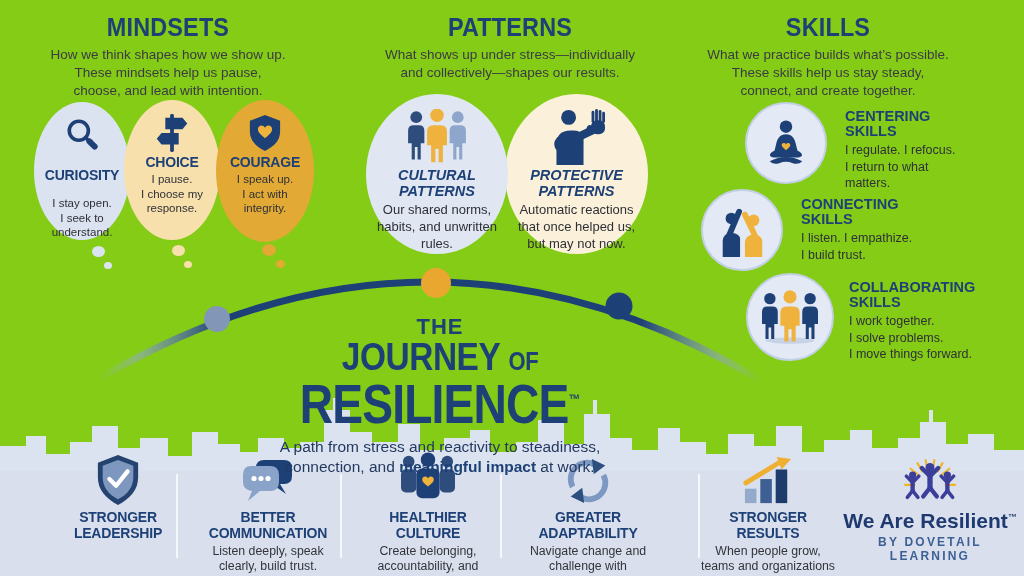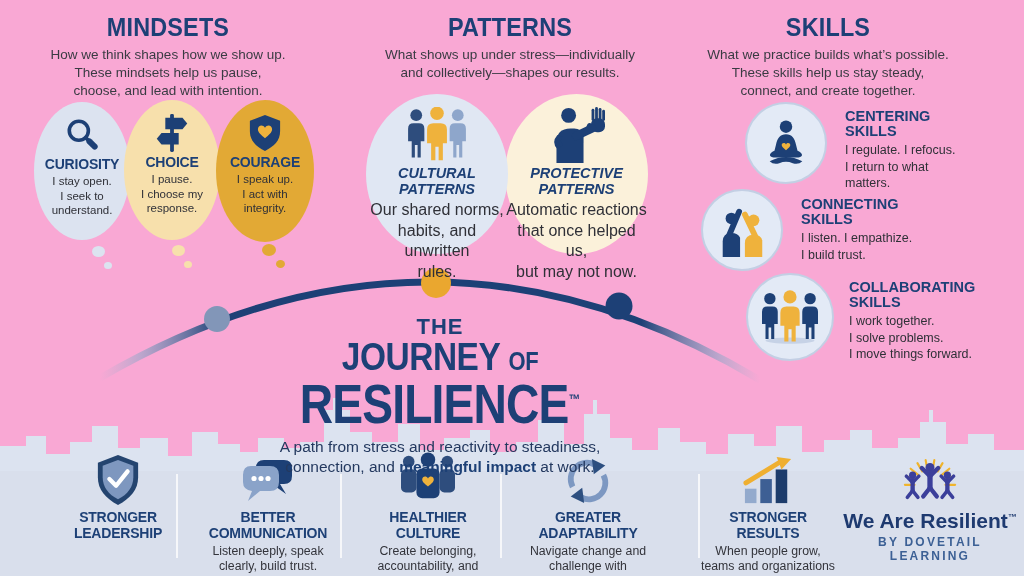--- a/index.html
+++ b/index.html
@@ -1,37 +1,37 @@
 <!DOCTYPE html>
 <html><head>
 <meta charset="utf-8">
 <style>
   html,body{margin:0;padding:0;background:#e8e8e8;}
-  .stage{position:relative;width:1024px;height:576px;overflow:hidden;background:#f9a8d4;
+  .stage{position:relative;width:1024px;height:576px;overflow:hidden;background:#84cc16;
          font-family:"Liberation Sans",sans-serif;color:#33343b;}
   .abs{position:absolute;}
   svg{display:block;}
 
   
   .sec-title{position:absolute;font-weight:700;font-size:26px;color:#1d4076;text-align:center;
              transform:scaleX(.9);letter-spacing:.2px;}
   .sec-sub{position:absolute;font-size:13.5px;line-height:1.33;text-align:center;white-space:pre-line;color:#3a3b43;}
 
   
   .bubble{position:absolute;border-radius:50%;display:flex;flex-direction:column;align-items:center;text-align:center;}
   .bubble .ic{margin-top:13px;height:40px;display:flex;align-items:center;justify-content:center;}
   .b-title{font-weight:700;font-size:14px;color:#1d4076;letter-spacing:-.2px;margin-top:1px;}
   .b-text{font-size:11.5px;line-height:1.27;white-space:pre-line;margin-top:2px;color:#2f3037;}
   .dot{position:absolute;border-radius:50%;}
 
   
   .pcircle{position:absolute;border-radius:50%;display:flex;flex-direction:column;align-items:center;text-align:center;}
   .pcircle .ic{margin-top:13px;height:58px;display:flex;align-items:flex-end;justify-content:center;}
   .p-title{font-weight:700;font-size:14.5px;line-height:1.08;color:#1d4076;white-space:pre-line;margin-top:3px;font-style:italic;}
-  .p-text{font-size:16px;line-height:1.28;white-space:pre-line;margin-top:3px;color:#2f3037;}
+  .p-text{font-size:13px;line-height:1.28;white-space:pre-line;margin-top:3px;color:#2f3037;}
 
   
   .skill-circle{position:absolute;border-radius:50%;background:#e3eaf6;border:2px solid #c3cfe4;
                 display:flex;align-items:center;justify-content:center;box-sizing:border-box;}
   .s-block{position:absolute;}
   .s-title{font-weight:700;font-size:14.5px;line-height:1.05;color:#1d4076;white-space:pre-line;}
   .s-text{font-size:12.5px;line-height:1.3;white-space:pre-line;margin-top:3px;color:#2f3037;}
 
   
   .center-block{position:absolute;left:250px;top:292px;width:380px;text-align:center;color:#1d4076;z-index:4;margin-top:24px;}
@@ -82,21 +82,21 @@
     <circle cx="217" cy="319" r="13" fill="#8296b8"></circle>
     <circle cx="436" cy="283" r="15" fill="#eaa72f"></circle>
     <circle cx="619" cy="306" r="13.5" fill="#1d4076"></circle>
   </svg>
 
   <div class="sec-title" style="left:28px;top:12px;width:280px;z-index:3;">MINDSETS</div>
   <div class="sec-sub" style="left:28px;top:46px;width:280px;z-index:3;">How we think shapes how we show up.
 These mindsets help us pause,
 choose, and lead with intention.</div>
 
-  <div class="bubble" style="left:34px;top:102px;width:96px;height:138px;background:#dce3f0;z-index:3;">
+  <div class="bubble" style="left:34px;top:102px;width:96px;height:138px;background:#dce3f0;z-index:3;justify-content:space-between;">
     <span class="ic">
       <svg width="36" height="36" viewBox="0 0 34 34">
         <circle cx="14" cy="13" r="9" fill="none" stroke="#1d4076" stroke-width="3.4"></circle>
         <line x1="20.5" y1="19.5" x2="25" y2="24" stroke="#1d4076" stroke-width="3.4" stroke-linecap="round"></line>
         <line x1="24" y1="23" x2="29" y2="28" stroke="#1d4076" stroke-width="5.6" stroke-linecap="round"></line>
       </svg>
     </span>
     <div class="b-title">CURIOSITY</div>
     <div class="b-text">I stay open.
 I seek to

